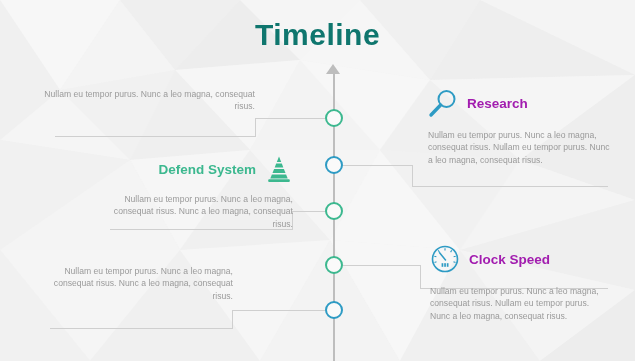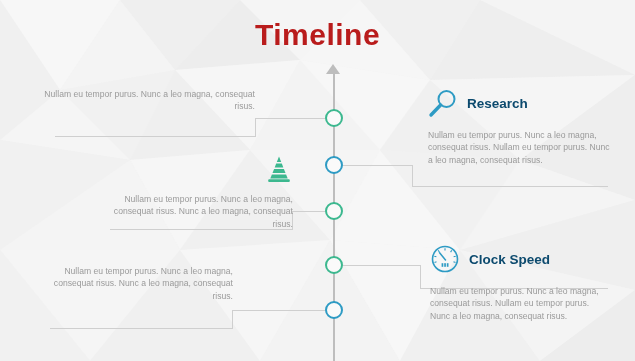--- a/index.html
+++ b/index.html
@@ -7,21 +7,21 @@
     width:635px; height:361px; position:relative; overflow:hidden;
     background:#f2f2f2;
     font-family:"Liberation Sans", sans-serif;
   }
   #bg { position:absolute; inset:0; z-index:0; }
   #stage { position:absolute; inset:0; z-index:2; }
 
   .title {
     position:absolute; left:0; right:0; top:18px;
     text-align:center; font-size:30px; font-weight:bold;
-    color:#b91c1c; letter-spacing:.5px;
+    color:#0f766e; letter-spacing:.5px;
   }
 
   
   .axis-line {
     position:absolute; left:333px; top:72px; width:2px; height:289px;
     background:#bdbdbd;
   }
   .axis-arrow {
     position:absolute; left:326px; top:64px; width:0; height:0;
     border-left:7px solid transparent; border-right:7px solid transparent;
@@ -40,21 +40,21 @@
   .conn.v { width:1px; }
 
   
   .block { position:absolute; }
   .head { display:flex; align-items:center; gap:9px; }
   .head.left  { justify-content:flex-end; }
   .head.right { justify-content:flex-start; }
   .label {
     font-size:13.5px; font-weight:bold; color:#3cb88f; white-space:nowrap;
   }
-  .label.blue { color:#0c4a6e; }
+  .label.blue { color:#a21caf; }
   .body-text {
     font-size:8.6px; line-height:12.4px; color:#9a9a9a;
   }
   .body-text.ralign { text-align:right; }
   .icon { display:block; flex:0 0 auto; }
 </style>
 </head>
 <body>
 
 <svg id="bg" width="635" height="361" viewBox="0 0 635 361">
@@ -132,20 +132,21 @@
   <div class="conn h" style="left:232px; top:310px; width:93px;"></div>
   <div class="conn v" style="left:232px; top:310px; height:18px;"></div>
   <div class="conn h" style="left:50px;  top:328px; width:183px;"></div>
 
   <div class="block" style="left:40px; top:78px; width:215px;">
     <div class="body-text ralign" style="margin-top:10px;">Nullam eu tempor purus. Nunc a leo magna, consequat risus.</div>
   </div>
 
   <div class="block" style="left:100px; top:155px; width:193px;">
     <div class="head left">
+      <span class="label">Defend System</span>
       <svg class="icon" width="28" height="28" viewBox="0 0 28 28">
         <polygon points="14,1.5 16.2,7 11.8,7" fill="#3cb88f"></polygon>
         <polygon points="11.2,8.5 16.8,8.5 18.3,12.5 9.7,12.5" fill="#3cb88f"></polygon>
         <polygon points="9.1,14 18.9,14 20.5,18 7.5,18" fill="#3cb88f"></polygon>
         <polygon points="6.9,19.5 21.1,19.5 22.7,23.5 5.3,23.5" fill="#3cb88f"></polygon>
         <rect x="3.2" y="24.3" width="21.6" height="2.6" rx="1" fill="#3cb88f"></rect>
       </svg>
     </div>
     <div class="body-text ralign" style="margin-top:10px;">Nullam eu tempor purus. Nunc a leo magna, consequat risus. Nunc a leo magna, consequat risus.</div>
   </div>

